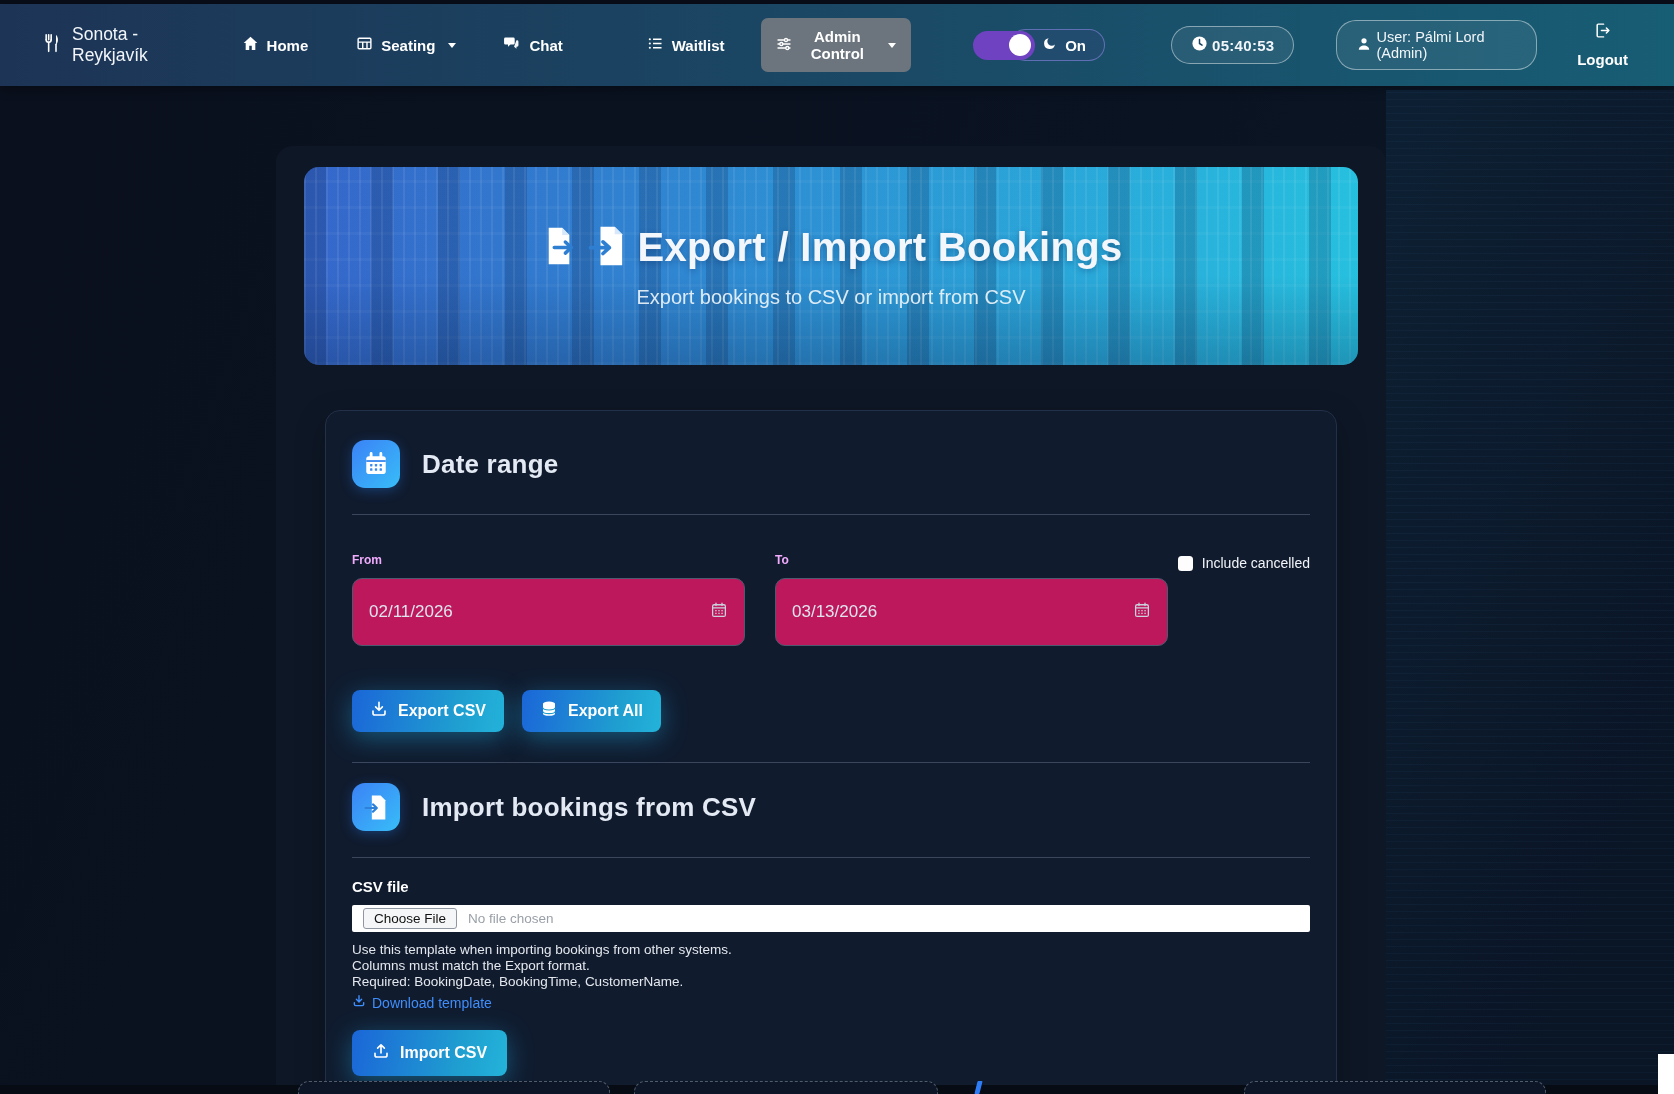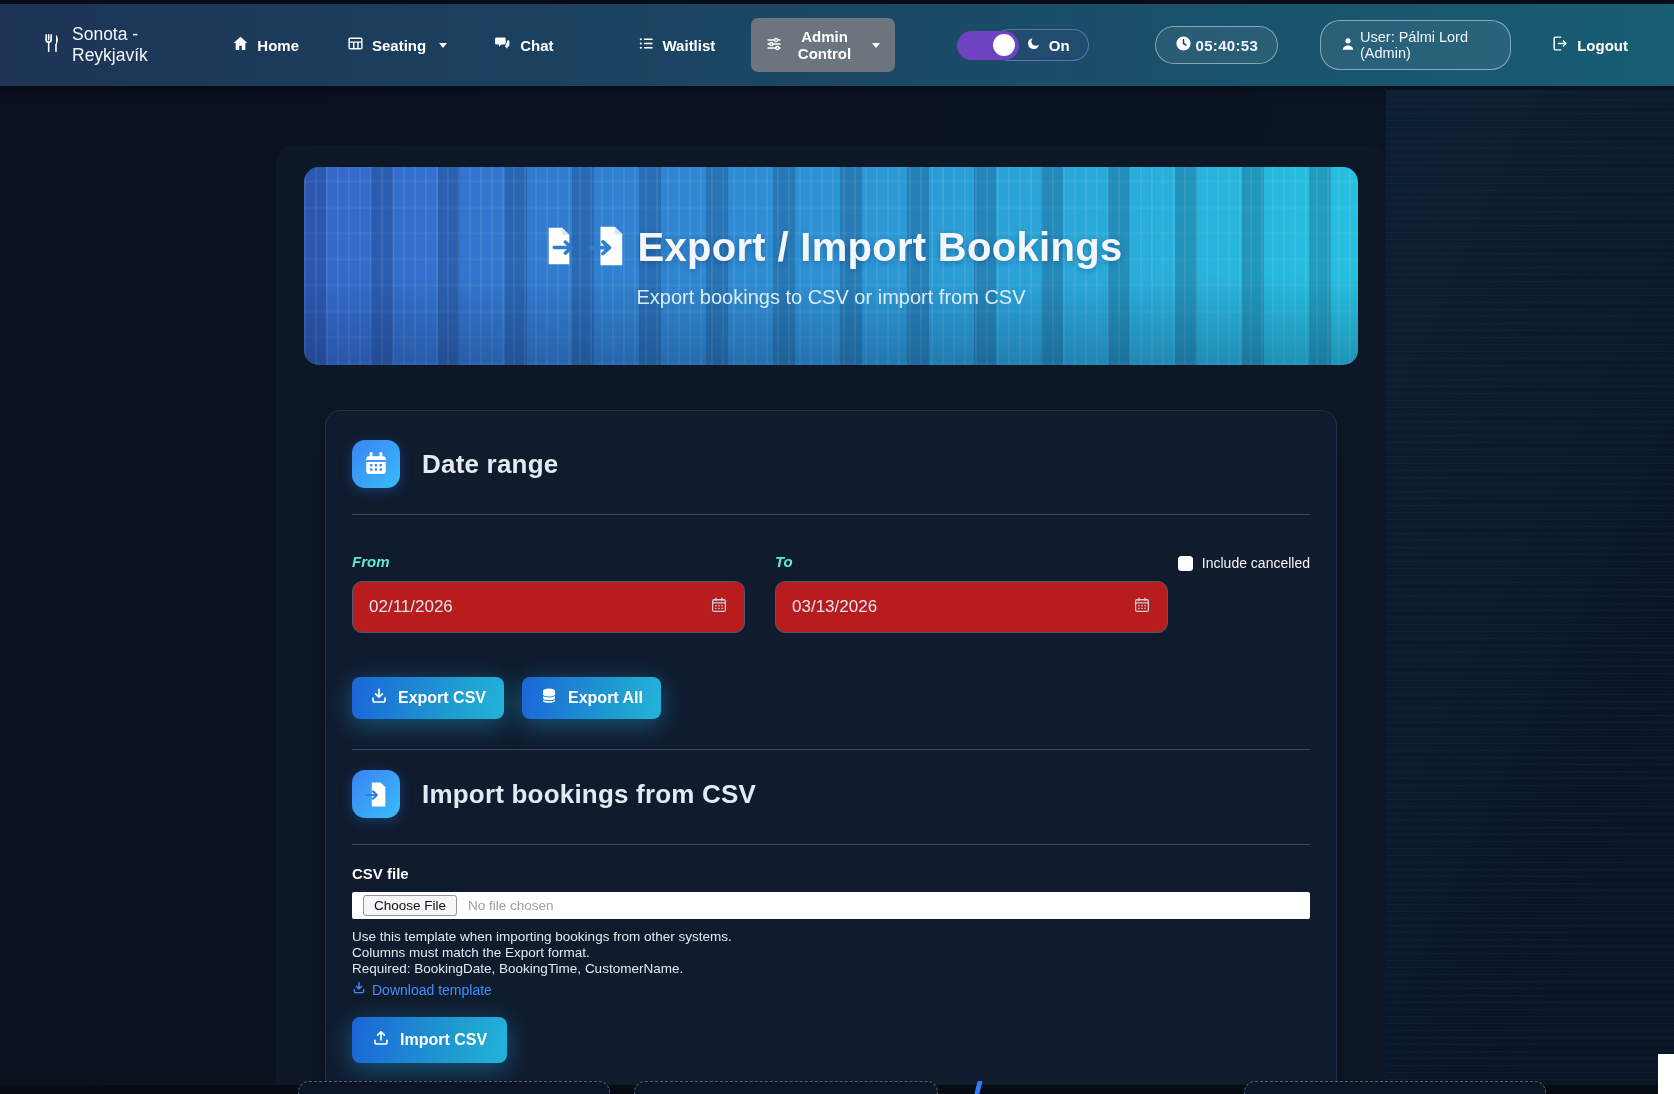--- a/index.html
+++ b/index.html
@@ -36,21 +36,21 @@
     border:1px solid rgba(150,140,235,0.55); background:rgba(70,70,140,0.18);
     border-radius:18px; padding:6px 18px 6px 32px; margin-left:-26px;
   }
   .pill {
     display:flex; align-items:center; gap:4px; border:1px solid rgba(255,255,255,0.45);
     background:rgba(255,255,255,0.07); border-radius:20px; padding:8px 19px;
     font-size:15px; color:#f2f6fa;
   }
   .pill.time { margin-left:66px; font-weight:bold; letter-spacing:0.3px; }
   .pill.user { margin-left:42px; font-size:14.5px; }
-  .logout { display:flex; align-items:center; gap:9px; font-weight:bold; font-size:15px; margin-left:40px; cursor:pointer; }
+  .logout { display:flex; align-items:center; gap:9px; font-weight:bold; font-size:15px; margin-left:40px; cursor:pointer;flex-direction:column; }
   .ic { display:inline-block; vertical-align:middle; }
   
   .bg-right {
     position:absolute; left:1386px; right:0; top:90px; bottom:0;
     background:
       repeating-linear-gradient(0deg, rgba(45,85,130,0.10) 0 1px, transparent 1px 7px),
       linear-gradient(115deg, #0d2033 0%, #0a1526 80%);
   }
   
   .column {
@@ -86,23 +86,23 @@
     width:48px; height:48px; border-radius:13px; flex:0 0 auto;
     background:linear-gradient(135deg,#3b82f6,#38bdf8);
     display:flex; align-items:center; justify-content:center;
     box-shadow:0 3px 12px rgba(40,120,230,0.35);
   }
   .section-title { font-size:26px; font-weight:bold; color:#e4eaf4; letter-spacing:0.2px; }
   .divider { height:1px; background:rgba(128,142,168,0.38); border:none; }
   .form-row { display:flex; align-items:flex-start; margin-top:38px; }
   .field { width:393px; }
   .field + .field { margin-left:30px; }
-  .field-label { display:block; font-size:15px; font-weight:bold; color:#5eead4; margin-bottom:11px;font-style:italic; }
+  .field-label { display:block; font-size:12px; font-weight:bold; color:#f0abfc; margin-bottom:11px; }
   .date-input {
-    height:52px; border:1.5px solid #4d5a70; border-radius:10px; background:#b91c1c;
+    height:68px; border:1.5px solid #4d5a70; border-radius:10px; background:#be185d;
     display:flex; align-items:center; padding:0 16px; cursor:text;
   }
   .date-input .val { font-size:17px; color:#dfe5ee; }
   .date-input .cal { margin-left:auto; color:#c9d2de; }
   .check-group { margin-left:auto; display:flex; align-items:center; gap:9px; margin-top:2px; cursor:pointer; }
   .checkbox { width:15px; height:15px; border-radius:3.5px; background:#fdfdfd; }
   .check-label { font-size:14px; color:#f2f5f9; }
   .btn-row { display:flex; gap:18px; margin-top:44px; }
   .grad-btn {
     display:inline-flex; align-items:center; gap:10px; border:none; cursor:pointer;

